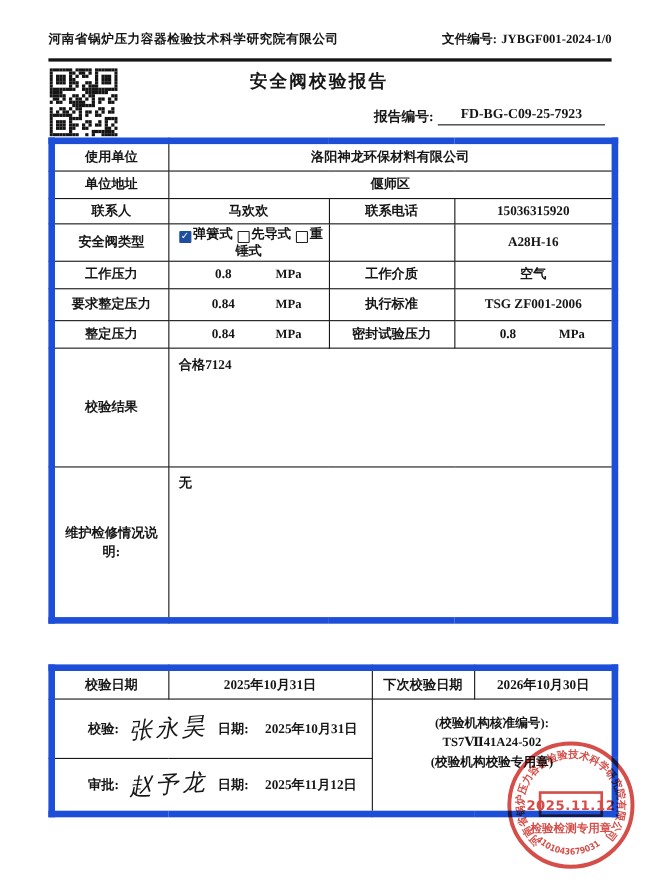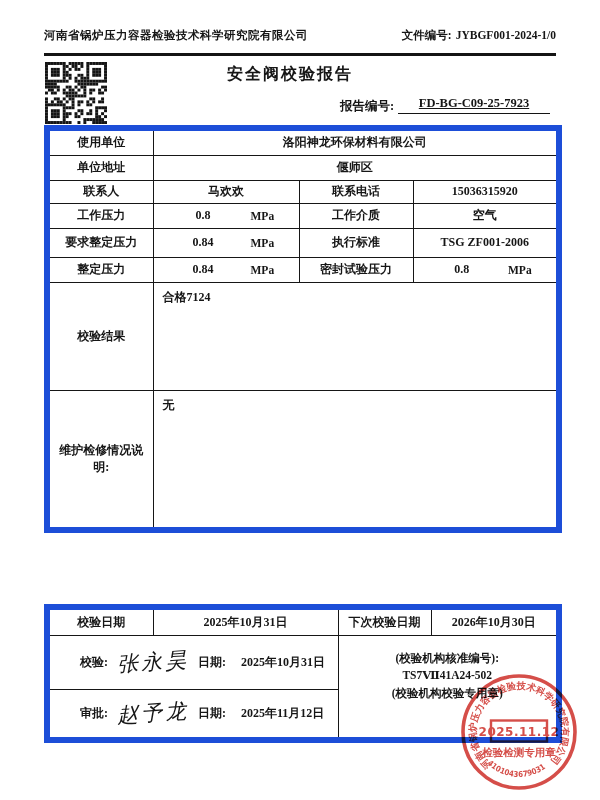--- a/index.html
+++ b/index.html
@@ -11,21 +11,21 @@
   .abs{position:absolute;}
   
   .company{left:44px;top:28px;font-size:11.5px;letter-spacing:.5px;}
   .docno{right:44px;top:28px;font-size:11.5px;}
   .docno span{margin-left:4px;}
   .toprule{left:44px;top:53px;width:512px;height:2.5px;background:#141414;}
   .qr{left:45px;top:62px;width:62px;height:62px;}
   .title{left:44px;top:64px;width:492px;text-align:center;font-size:16px;letter-spacing:2px;}
   .repno-label{left:340px;top:98px;font-size:12.5px;}
   .repno-value{left:398px;top:96px;width:152px;text-align:center;font-size:12.5px;
-    border-bottom:1.8px solid #141414;padding-bottom:2px;text-decoration:underline;}
+    border-bottom:1.8px solid #141414;padding-bottom:2px;}
   
   table{border-collapse:collapse;table-layout:fixed;border:6px solid #1d4ed8;}
   td{border:1.6px solid #161616;font-size:12px;font-weight:700;text-align:center;
      vertical-align:middle;padding:1px 2px;overflow:hidden;}
   .tblA{left:44px;top:125px;}
   .tblB{left:44px;top:604px;}
   td.tl{vertical-align:top;text-align:left;padding:6px 9px;}
   
   .vu{display:flex;align-items:center;width:100%;}
   .vu .v{flex:1;text-align:center;}
@@ -327,20 +327,28 @@
   <tr style="height:25px">
     <td>单位地址</td>
     <td colspan="3">偃师区</td>
   </tr>
   <tr style="height:23px">
     <td>联系人</td>
     <td>马欢欢</td>
     <td>联系电话</td>
     <td>15036315920</td>
   </tr>
+  <tr style="height:28px">
+    <td>安全阀类型</td>
+    <td class="optwrap">
+      <span><span class="cb on"><i class="mk">✓</i></span><span>弹簧式</span></span><span><span class="cb"><i class="mk">✓</i></span><span>先导式</span></span><span><span class="cb"><i class="mk">✓</i></span><span>重锤式</span></span>
+    </td>
+    <td></td>
+    <td>A28H-16</td>
+  </tr>
   <tr style="height:25px">
     <td>工作压力</td>
     <td>
           <span class="vu">
             <span class="v">0.8</span>
             <span class="u">MPa</span>
           </span>
         </td>
     <td>工作介质</td>
     <td>空气</td>

